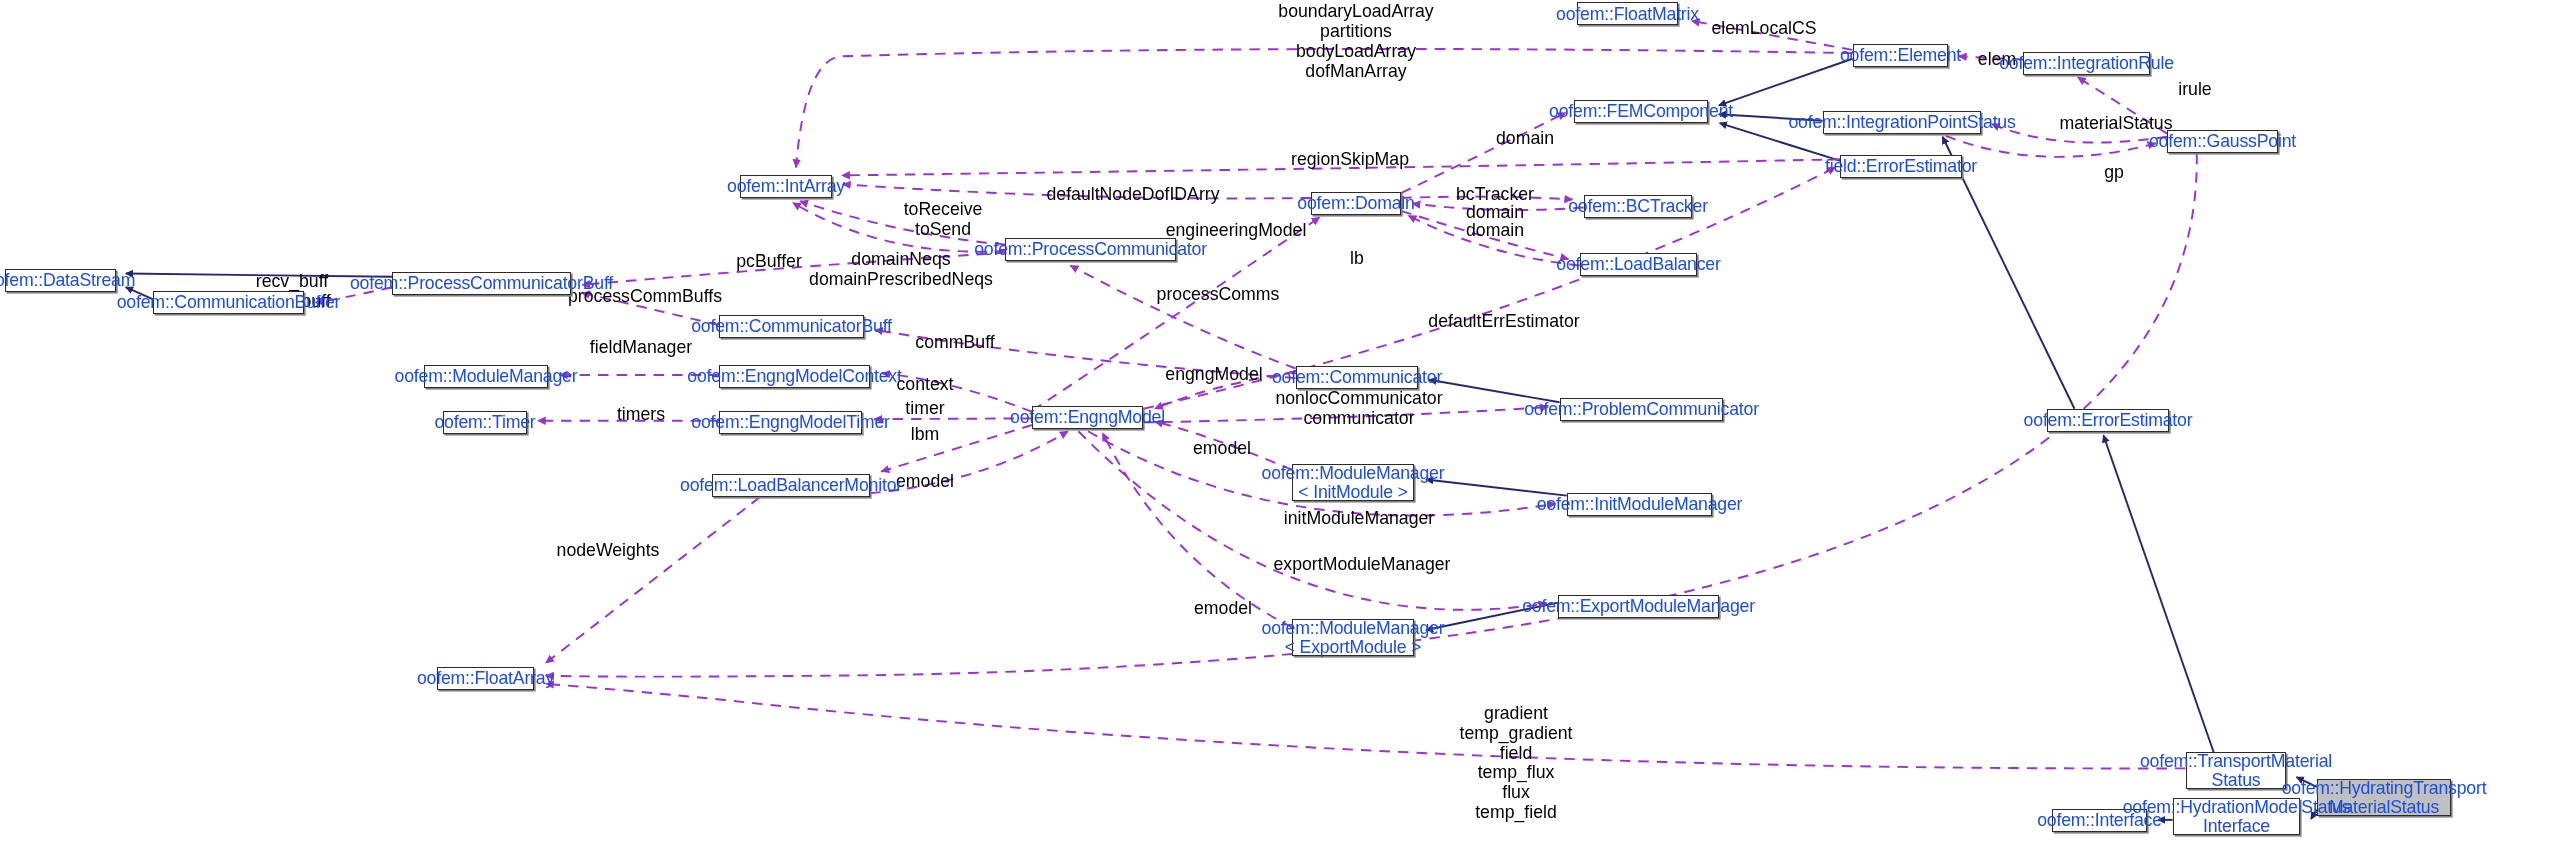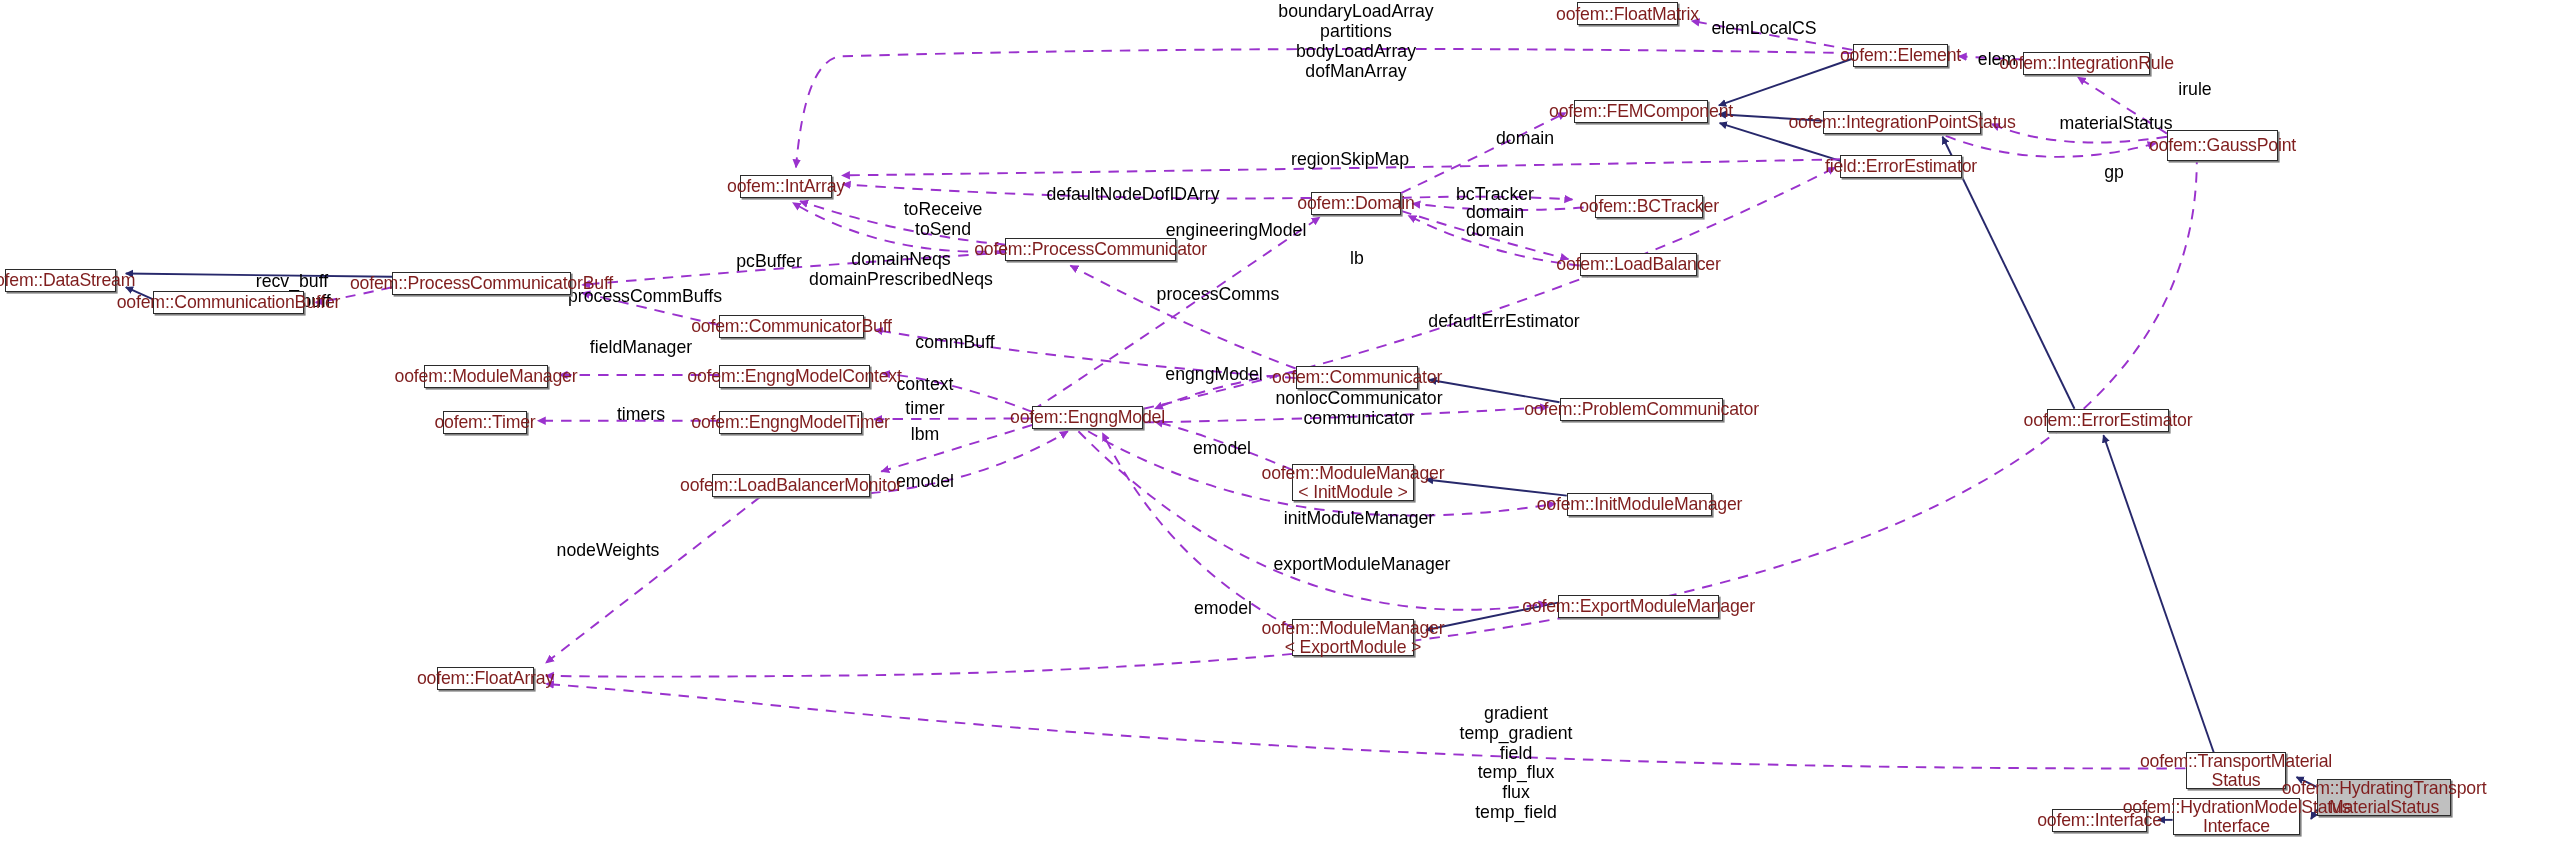--- a/index.html
+++ b/index.html
@@ -16,21 +16,21 @@
   .node{
     position:absolute;
     box-sizing:border-box;
     background:#ffffff;
     border:1.6px solid #2b2b2b;
     box-shadow:1.6px 1.6px 0 0 #808080;
     display:flex;
     align-items:center;
     justify-content:center;
     text-align:center;
-    color:#7f1d1d;
+    color:#1d4ed8;
     font-size:17.7px;
     line-height:1.05;
     letter-spacing:-0.2px;
     white-space:pre-line;
     z-index:5;
   }
   .node.highlight{ background:#c0c0c0; }
   .elabel{
     position:absolute;
     color:#000000;
@@ -120,37 +120,37 @@
     <div class="node" style="left: 424px; top: 365px; width: 124px; height: 23px;">oofem::ModuleManager</div>
     <div class="node" style="left: 443px; top: 411px; width: 84px; height: 23px;">oofem::Timer</div>
     <div class="node" style="left: 740px; top: 175px; width: 92px; height: 23px;">oofem::IntArray</div>
     <div class="node" style="left: 1005px; top: 238px; width: 171px; height: 23px;">oofem::ProcessCommunicator</div>
     <div class="node" style="left: 719px; top: 365px; width: 151px; height: 23px;">oofem::EngngModelContext</div>
     <div class="node" style="left: 719px; top: 411px; width: 143px; height: 23px;">oofem::EngngModelTimer</div>
     <div class="node" style="left: 712px; top: 474px; width: 158px; height: 23px;">oofem::LoadBalancerMonitor</div>
     <div class="node" style="left: 1032px; top: 406px; width: 111px; height: 23px;">oofem::EngngModel</div>
     <div class="node" style="left: 437px; top: 667px; width: 97px; height: 23px;">oofem::FloatArray</div>
     <div class="node" style="left: 1311px; top: 192px; width: 90px; height: 23px;">oofem::Domain</div>
-    <div class="node" style="left: 1584px; top: 195px; width: 108px; height: 23px; margin-left: 11px;">oofem::BCTracker</div>
+    <div class="node" style="left: 1584px; top: 195px; width: 108px; height: 23px;">oofem::BCTracker</div>
     <div class="node" style="left: 1580px; top: 253px; width: 117px; height: 23px;">oofem::LoadBalancer</div>
     <div class="node" style="left: 1296px; top: 366px; width: 122px; height: 23px;">oofem::Communicator</div>
     <div class="node" style="left: 1560px; top: 398px; width: 163px; height: 23px;">oofem::ProblemCommunicator</div>
     <div class="node" style="left: 1292px; top: 464px; width: 122px; height: 37px;">oofem::ModuleManager
 &lt; InitModule &gt;</div>
     <div class="node" style="left: 1567px; top: 493px; width: 145px; height: 23px;">oofem::InitModuleManager</div>
     <div class="node" style="left: 1558px; top: 595px; width: 161px; height: 23px;">oofem::ExportModuleManager</div>
     <div class="node" style="left: 1292px; top: 619px; width: 122px; height: 37px;">oofem::ModuleManager
 &lt; ExportModule &gt;</div>
     <div class="node" style="left: 1577px; top: 2.4px; width: 101px; height: 23px;">oofem::FloatMatrix</div>
     <div class="node" style="left: 1853px; top: 44px; width: 95px; height: 23px;">oofem::Element</div>
     <div class="node" style="left: 1574px; top: 100px; width: 134px; height: 23px;">oofem::FEMComponent</div>
     <div class="node" style="left: 1823px; top: 111px; width: 158px; height: 23px;">oofem::IntegrationPointStatus</div>
     <div class="node" style="left: 1840px; top: 155px; width: 122px; height: 23px;">field::ErrorEstimator</div>
     <div class="node" style="left: 2023px; top: 52px; width: 127px; height: 23px;">oofem::IntegrationRule</div>
-    <div class="node" style="left: 2167px; top: 130px; width: 111px; height: 31px; text-align: center;">oofem::GaussPoint</div>
+    <div class="node" style="left: 2167px; top: 130px; width: 111px; height: 23px; text-align: center;">oofem::GaussPoint</div>
     <div class="node" style="left: 2047px; top: 409px; width: 122px; height: 23px;">oofem::ErrorEstimator</div>
     <div class="node" style="left: 2186px; top: 752px; width: 100px; height: 37px;">oofem::TransportMaterial
 Status</div>
     <div class="node highlight" style="left: 2317px; top: 779px; width: 134px; height: 37px;">oofem::HydratingTransport
 MaterialStatus</div>
     <div class="node" style="left: 2052px; top: 809px; width: 95px; height: 23px;">oofem::Interface</div>
     <div class="node" style="left: 2173px; top: 798px; width: 127px; height: 37px;">oofem::HydrationModelStatus
 Interface</div>
     <div class="elabel" style="left: 1356px; top: 2.4px;">boundaryLoadArray
 partitions

